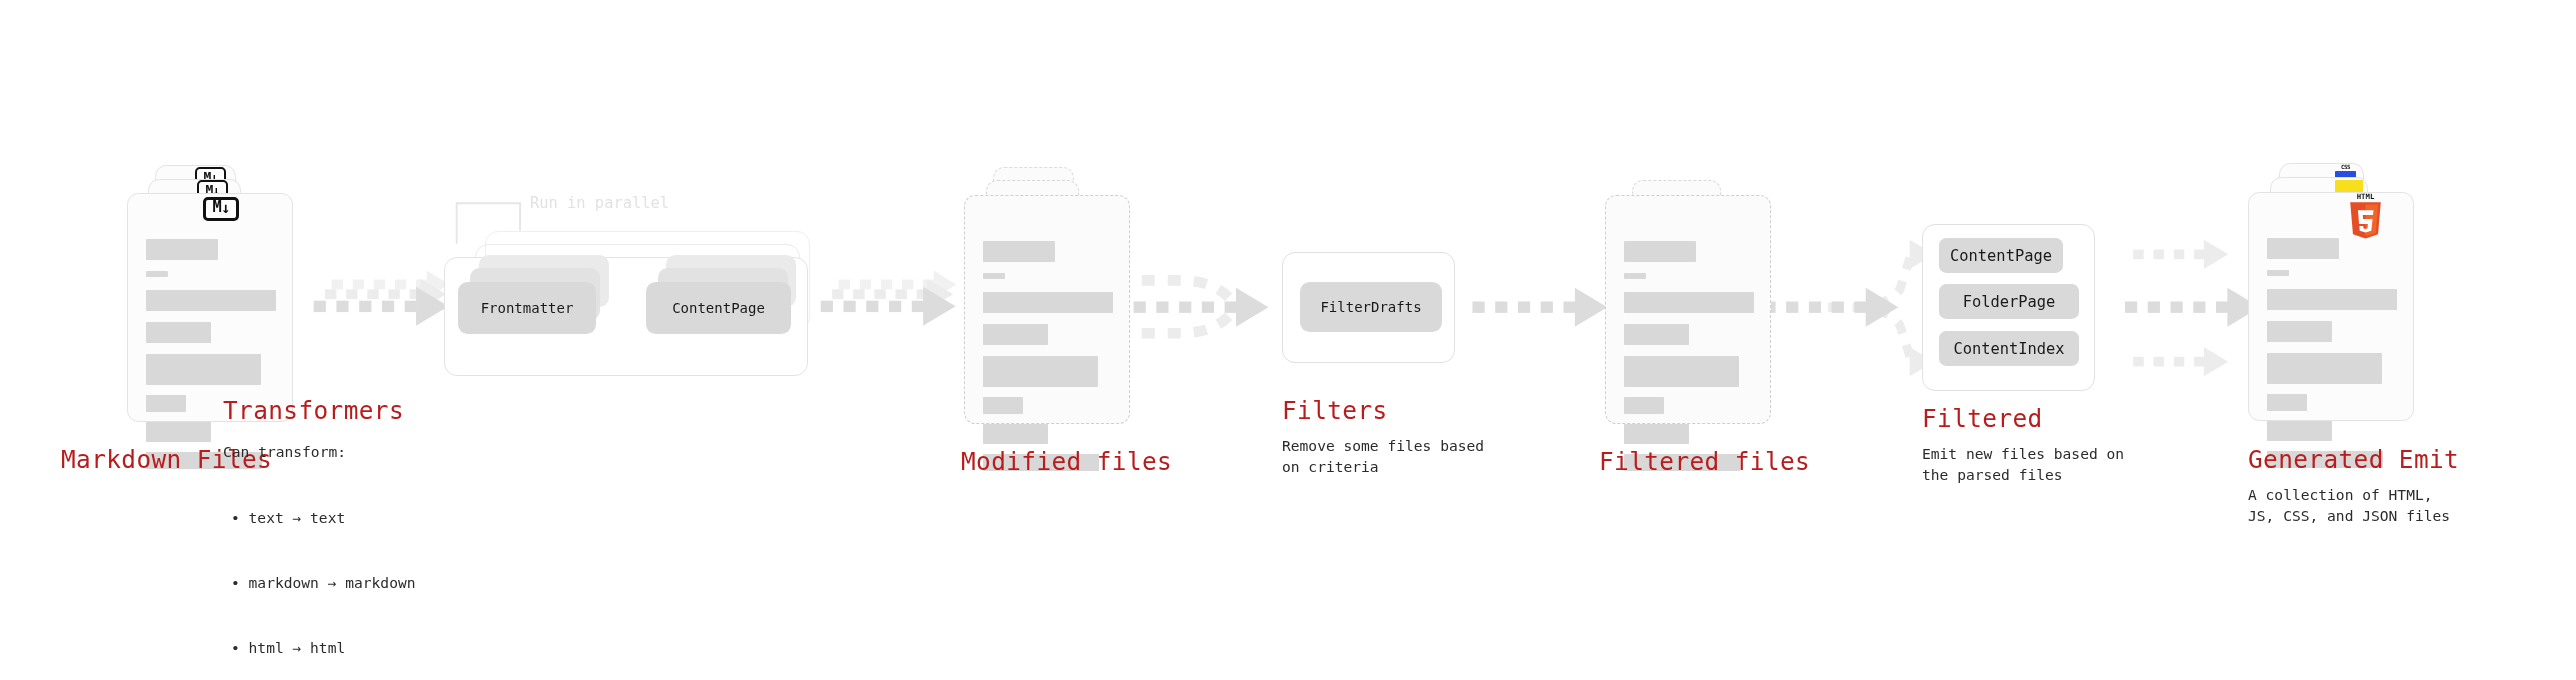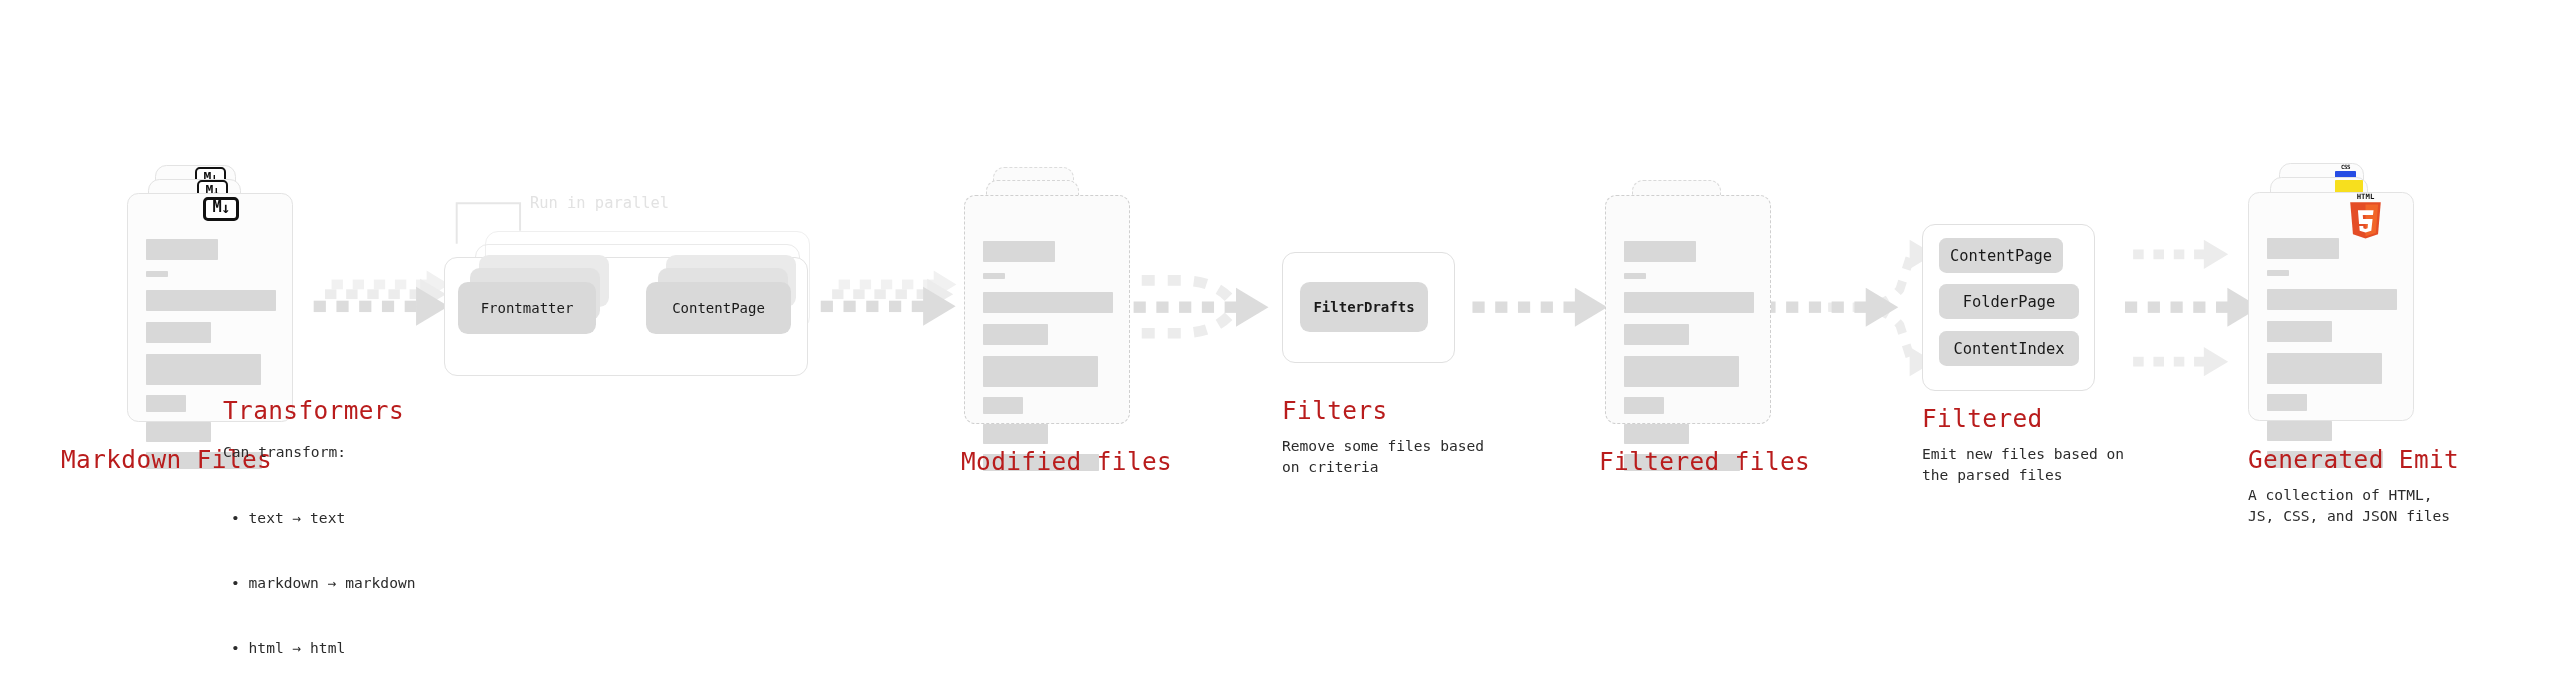--- a/index.html
+++ b/index.html
@@ -312,21 +312,21 @@
         <div class="bar" style="width:40px;height:16.3px;"></div>
         <div class="bar" style="width:65px;height:19.5px;"></div>
         <div class="bar" style="width:116px;height:16.3px;"></div>
       </div>
     </div>
   </div>
   <div class="title" style="left:961px;top:447px;">Modified files</div>
 
   <div>
     <div class="group-box" style="left:1282px;top:252px;width:173px;height:111px;"></div>
-    <div class="chip" style="left:1300px;top:282px;width:128px;height:50px;font-weight:bold;">FilterDrafts</div>
+    <div class="chip" style="left:1300px;top:282px;width:142px;height:50px;">FilterDrafts</div>
   </div>
   <div class="title" style="left:1282px;top:396px;">Filters</div>
   <div class="sub" style="left:1282px;top:435px;">Remove some files based
 on criteria</div>
 
   <div class="doc-stack">
     <div class="doc-card dashed" style="left:1632px;top:180px;width:89px;height:49px;border-color:#d9d9d9;"></div>
     <div class="doc-card dashed" style="left:1605px;top:195px;width:166px;height:229px;">
       <div class="skeleton">
         <div class="bar" style="width:72px;height:21px;margin-top:24.4px;"></div>

